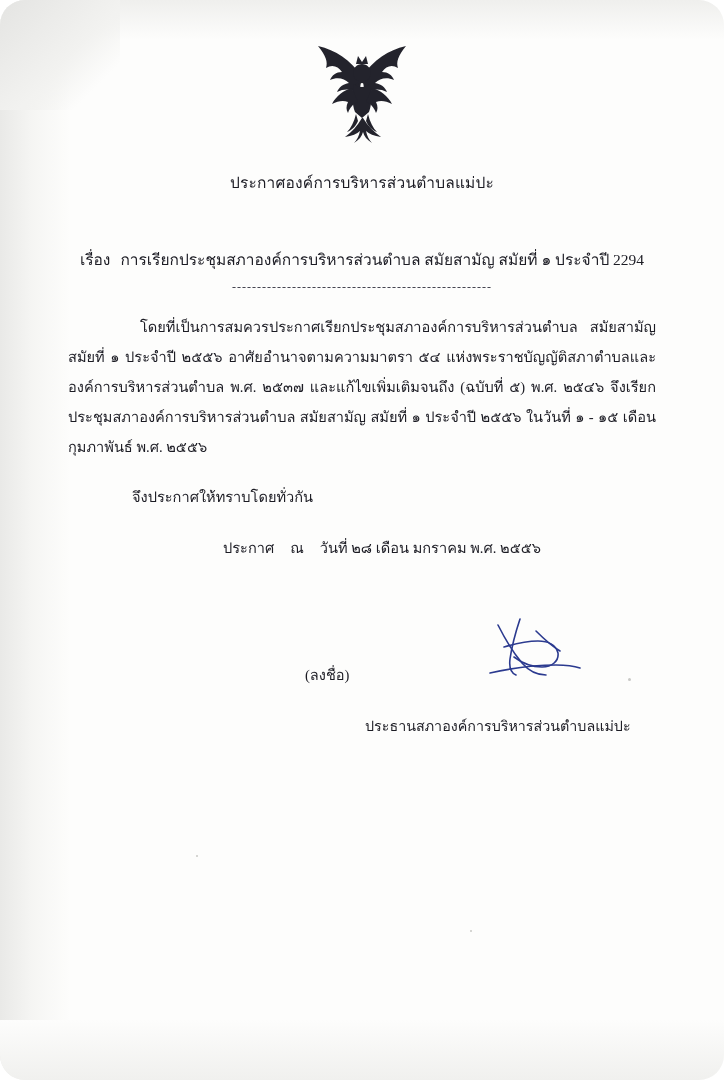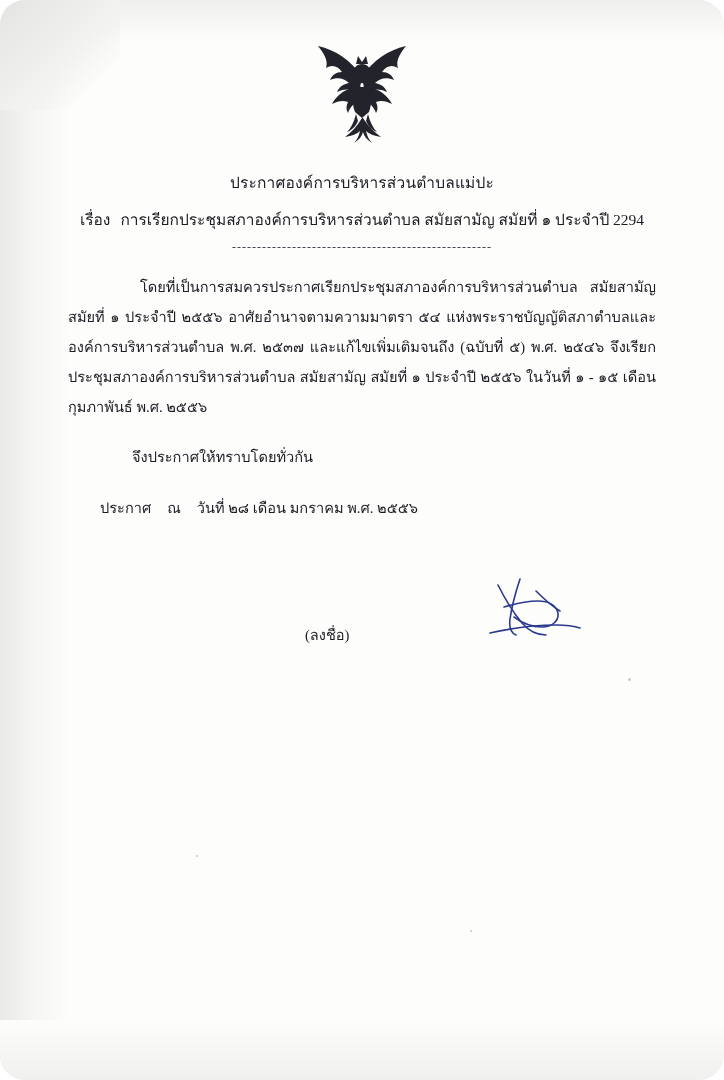--- a/index.html
+++ b/index.html
@@ -74,20 +74,21 @@
     letter-spacing: 0.2px;
   }
   .subject-line {
     margin-top: 12px;
     font-size: 15.5px;
     text-align: center;
   }
   .subject-label {
     display: inline-block;
     margin-right: 10px;
+    margin-top: 40px;
   }
   .divider-dashes {
     text-align: center;
     font-size: 12px;
     color: #3a3a46;
     letter-spacing: 1px;
     margin-top: 8px;
     margin-bottom: 4px;
   }
 
@@ -107,20 +108,21 @@
 
   .note-line {
     margin-top: 22px;
     font-size: 14.6px;
     padding-left: 72px;
   }
 
   .date-line {
     margin-top: 28px;
     font-size: 14.6px;
+    text-align: center;
     padding-left: 40px;
   }
   .date-line .gap {
     display: inline-block;
     width: 16px;
   }
 
   .sign-area {
     margin-top: 52px;
     position: relative;
@@ -225,16 +227,17 @@
       <svg class="signature" viewBox="0 0 120 80">
         <g fill="none" stroke="#2b3a8f" stroke-width="1.6" stroke-linecap="round">
           <path d="M18 14 C24 26 32 40 42 52 C48 59 56 64 66 64"></path>
           <path d="M40 8 C36 20 32 34 30 48 C29 56 31 62 36 64"></path>
           <path d="M24 36 C34 33 46 30 58 30 C68 30 76 34 78 42 C79 50 72 56 62 56 C52 56 42 52 34 46"></path>
           <path d="M56 20 C62 26 70 34 80 40"></path>
           <path d="M10 62 C28 58 52 54 76 54 C86 54 94 55 100 57"></path>
         </g>
       </svg>
 
+      <div class="signer-title">ประธานสภาองค์การบริหารส่วนตำบลแม่ปะ</div>
     </div>
 
   </div>
 </div>
 
 </body></html>

